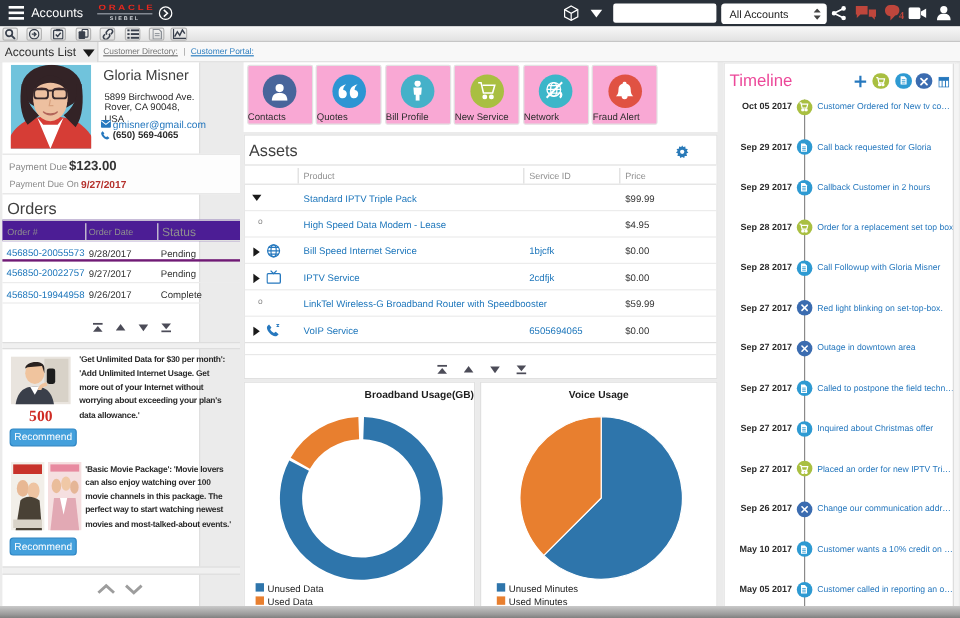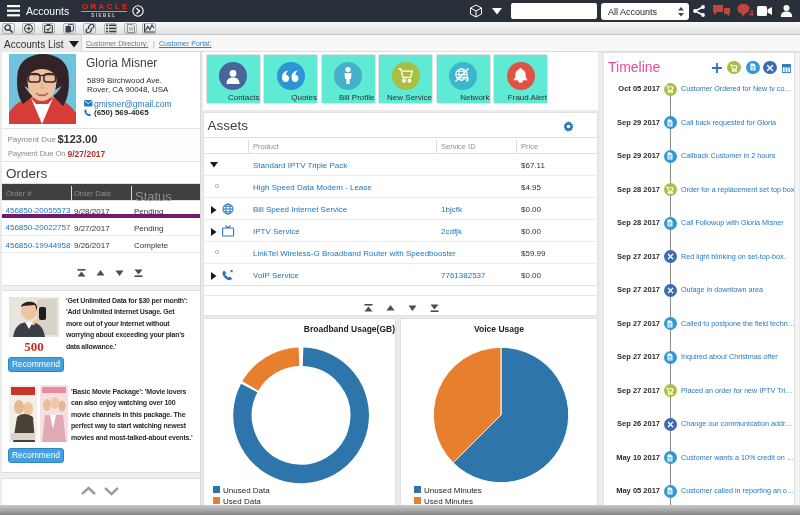--- a/index.html
+++ b/index.html
@@ -9,28 +9,28 @@
 .lnk{color:#1d76bb}
 svg{display:block}
 
 #topbar{position:absolute;left:0;top:0;width:800px;height:22px;background:#293039}
 
 #toolbar{position:absolute;left:0;top:22px;width:800px;height:13px;background:linear-gradient(#f8f8f8,#e2e2e2);border-bottom:1px solid #c6c6c6}
 .tbtn{position:absolute;top:1px;width:13px;height:11px;background:linear-gradient(#f2f2f2,#ddd);border:1px solid #b5b5b5;border-radius:2px;display:flex;align-items:center;justify-content:center}
 
 #tabrow{position:absolute;left:0;top:35px;width:800px;height:17px;background:#f8f8f8;border-bottom:1px solid #dcdcdc}
 
-#leftcol{position:absolute;left:2px;top:52px;width:199px;height:454px;background:#fff;border-right:1px solid #d8d8d8}
+#leftcol{position:absolute;left:2px;top:52px;width:165px;height:454px;background:#fff;border-right:1px solid #d8d8d8}
 #midcards{position:absolute;left:203px;top:52px;width:395px;height:58px;background:#fff}
 #assets{position:absolute;left:203px;top:112px;width:395px;height:204px;background:#fff;border:1px solid #e0e0e0}
 #chartL{position:absolute;left:203px;top:318px;width:193px;height:188px;background:#fff;border:1px solid #e0e0e0}
 #chartR{position:absolute;left:400px;top:318px;width:198px;height:188px;background:#fff;border:1px solid #e0e0e0}
 #rightcol{position:absolute;left:603px;top:52px;width:194px;height:454px;background:#fff;border:1px solid #e4e4e4}
 #bottombar{position:absolute;left:0;top:505px;width:800px;height:10px;background:linear-gradient(#c9c9c9,#9a9a9a 70%,#808080)}
-.card{position:absolute;top:1.5px;width:55px;height:50px;background:#5eead4;border:1px solid #e2e2e2;border-radius:2px;text-align:right}
+.card{position:absolute;top:1.5px;width:55px;height:50px;background:#f9a8d4;border:1px solid #e2e2e2;border-radius:2px;text-align:left}
 .ccirc{width:28px;height:28px;border-radius:50%;margin:7px auto 3px auto;display:flex;align-items:center;justify-content:center}
 .clbl{font-size:8px;color:#2e2e2e}
 .ahdr{font-size:7.5px;color:#8f8f8f}
 .arow{position:absolute;left:0;width:393px;height:22px;border-bottom:1px solid #ececec;font-size:8px}
 .acell{position:absolute;top:7px;white-space:nowrap}
 .tl-date{position:absolute;font-size:7.5px;font-weight:bold;color:#2b2b2b;width:52px;text-align:right;white-space:nowrap}
 .tl-txt{position:absolute;left:77px;font-size:7.2px;color:#2678be;white-space:nowrap;overflow:hidden;text-overflow:ellipsis;max-width:114px}
 .tl-ico{position:absolute;left:59.5px;width:13px;height:13px;border-radius:50%;display:flex;align-items:center;justify-content:center}
 .pgico{display:inline-block;margin:0 5px;vertical-align:top}
 </style>
@@ -198,28 +198,28 @@
  <div class="abs" style="left:92px;top:56px;font-size:8px;font-weight:bold;color:#2b2b2b">(650) 569-4065</div>
 
  <div class="abs" style="left:0;top:76px;width:198px;height:34px;background:#fdfdfd;border-top:1px solid #e3e3e3;border-bottom:1px solid #e3e3e3">
   <div class="abs" style="left:5.5px;top:6px;font-size:8px;color:#8a8a8a">Payment Due</div>
   <div class="abs" style="left:55.5px;top:4px;font-size:11px;font-weight:bold;color:#333">$123.00</div>
   <div class="abs" style="left:6px;top:20px;font-size:7.5px;color:#8a8a8a">Payment Due On</div>
   <div class="abs" style="left:65.5px;top:19.5px;font-size:8.5px;font-weight:bold;color:#b5312c">9/27/2017</div>
  </div>
  <div class="abs" style="left:4px;top:113.5px;font-size:13.5px;color:#3f3f3f">Orders</div>
 
- <div class="abs" style="left:0;top:131px;width:198px;height:18px;background:#404040;border-top:1px solid #e0e0e0;border-bottom:1px solid #e0e0e0">
+ <div class="abs" style="left:0;top:131px;width:198px;height:18px;background:#4c1d95;border-top:1px solid #e0e0e0;border-bottom:1px solid #e0e0e0">
   <span class="abs ahdr" style="left:4px;top:5px;font-size:7.5px">Order #</span>
   <span class="abs ahdr" style="left:72px;top:5px;font-size:7.5px">Order Date</span>
-  <span class="abs ahdr" style="left:133px;top:5px;font-size:13px">Status</span>
+  <span class="abs ahdr" style="left:133px;top:5px;font-size:10px">Status</span>
   <div class="abs" style="left:69px;top:2px;width:1px;height:14px;background:#ddd"></div>
   <div class="abs" style="left:129px;top:2px;width:1px;height:14px;background:#ddd"></div>
  </div>
- <div class="abs" style="left:0;top:149px;width:198px;height:17.3px;border-bottom:4px solid #701a75;font-size:8px">
+ <div class="abs" style="left:0;top:149px;width:198px;height:17.3px;border-bottom:2px solid #701a75;font-size:8px">
   <span class="abs lnk" style="left:3.5px;top:5px">456850-20055573</span>
       <span class="abs" style="left:72px;top:5.5px;color:#333">9/28/2017</span>
       <span class="abs" style="left:132px;top:5.5px;color:#333">Pending</span>
  </div>
  <div class="abs" style="left:0;top:166.3px;width:198px;height:17.3px;border-bottom:1px solid #ececec;font-size:8px">
   <span class="abs lnk" style="left:3.5px;top:5px">456850-20022757</span>
       <span class="abs" style="left:72px;top:5.5px;color:#333">9/27/2017</span>
       <span class="abs" style="left:132px;top:5.5px;color:#333">Pending</span>
  </div>
  <div class="abs" style="left:0;top:183.6px;width:198px;height:17.3px;border-bottom:1px solid #ececec;font-size:8px">
@@ -358,21 +358,21 @@
   <span class="abs ahdr" style="left:317px;top:4px">Price</span>
   <div class="abs" style="left:44px;top:2px;width:1px;height:13px;background:#ddd"></div>
   <div class="abs" style="left:232px;top:2px;width:1px;height:13px;background:#ddd"></div>
   <div class="abs" style="left:312px;top:2px;width:1px;height:13px;background:#ddd"></div>
  </div>
  <div class="arow" style="top:41px">
       <svg class="abs" style="left:6px;top:8px" width="8" height="6" viewBox="0 0 8 6">
         <path d="M0 0 h8 L4 5.5 Z" fill="#1a1a1a"></path>
       </svg>
       <span class="acell lnk" style="left:49px">Standard IPTV Triple Pack</span>
-      <span class="acell" style="left:317px;color:#333">$67.11</span>
+      <span class="acell" style="left:317px;color:#333">$99.99</span>
     </div>
  <div class="arow" style="top:63px">
       <span class="acell" style="left:11px;color:#888;font-size:7px;top:6px">o</span>
       <span class="acell lnk" style="left:49px">High Speed Data Modem - Lease</span>
       <span class="acell" style="left:317px;color:#333">$4.95</span>
     </div>
  <div class="arow" style="top:85px">
       <svg class="abs" style="left:7px;top:8px" width="6" height="8" viewBox="0 0 6 8">
         <path d="M0 0 L5.5 4 L0 8 Z" fill="#1a1a1a"></path>
       </svg>
@@ -408,21 +408,21 @@
     </div>
  <div class="arow" style="top:151px;border-bottom:1px solid #e0e0e0">
       <svg class="abs" style="left:7px;top:8px" width="6" height="8" viewBox="0 0 6 8">
         <path d="M0 0 L5.5 4 L0 8 Z" fill="#1a1a1a"></path>
       </svg>
       <svg class="abs" style="left:18px;top:6px" width="12" height="11" viewBox="0 0 12 11">
         <path d="M2.2 0.4 C1.2 1 0.4 2 0.4 3.2 C0.8 6.4 4.2 9.9 7.4 10.3 C8.5 10.3 9.5 9.5 10.2 8.6 L7.8 6.4 L6.3 7.5 C5 6.8 3.8 5.6 3.1 4.3 L4.2 2.9 Z" fill="#2678be"></path>
         <path d="M8 1 L11 1 M9.5 -0.5 L9.5 2.5" stroke="#2678be" stroke-width="1" transform="rotate(45 9.5 1)"></path>
       </svg>
       <span class="acell lnk" style="left:49px">VoIP Service</span>
-      <span class="acell lnk" style="left:237px">7761382537</span>
+      <span class="acell lnk" style="left:237px">6505694065</span>
       <span class="acell" style="left:317px;color:#333">$0.00</span>
     </div>
  <div class="abs" style="left:0;top:182px;width:393px;height:1px;background:#e8e8e8"></div>
  <div class="abs" style="left:153px;top:191px">
   <svg class="pgico" style="margin:0 6.6px" width="9" height="8" viewBox="0 0 9 8">
         <rect x="0.5" width="8" height="1.6" fill="#4c4c58"></rect>
         <path d="M4.5 2.6 L8.5 7.4 h-8 Z" fill="#4c4c58"></path>
       </svg><svg class="pgico" style="margin:0 6.6px" width="9" height="8" viewBox="0 0 9 8">
         <path d="M4.5 1 L8.5 6.5 h-8 Z" fill="#4c4c58"></path>
       </svg><svg class="pgico" style="margin:0 6.6px" width="9" height="8" viewBox="0 0 9 8">

